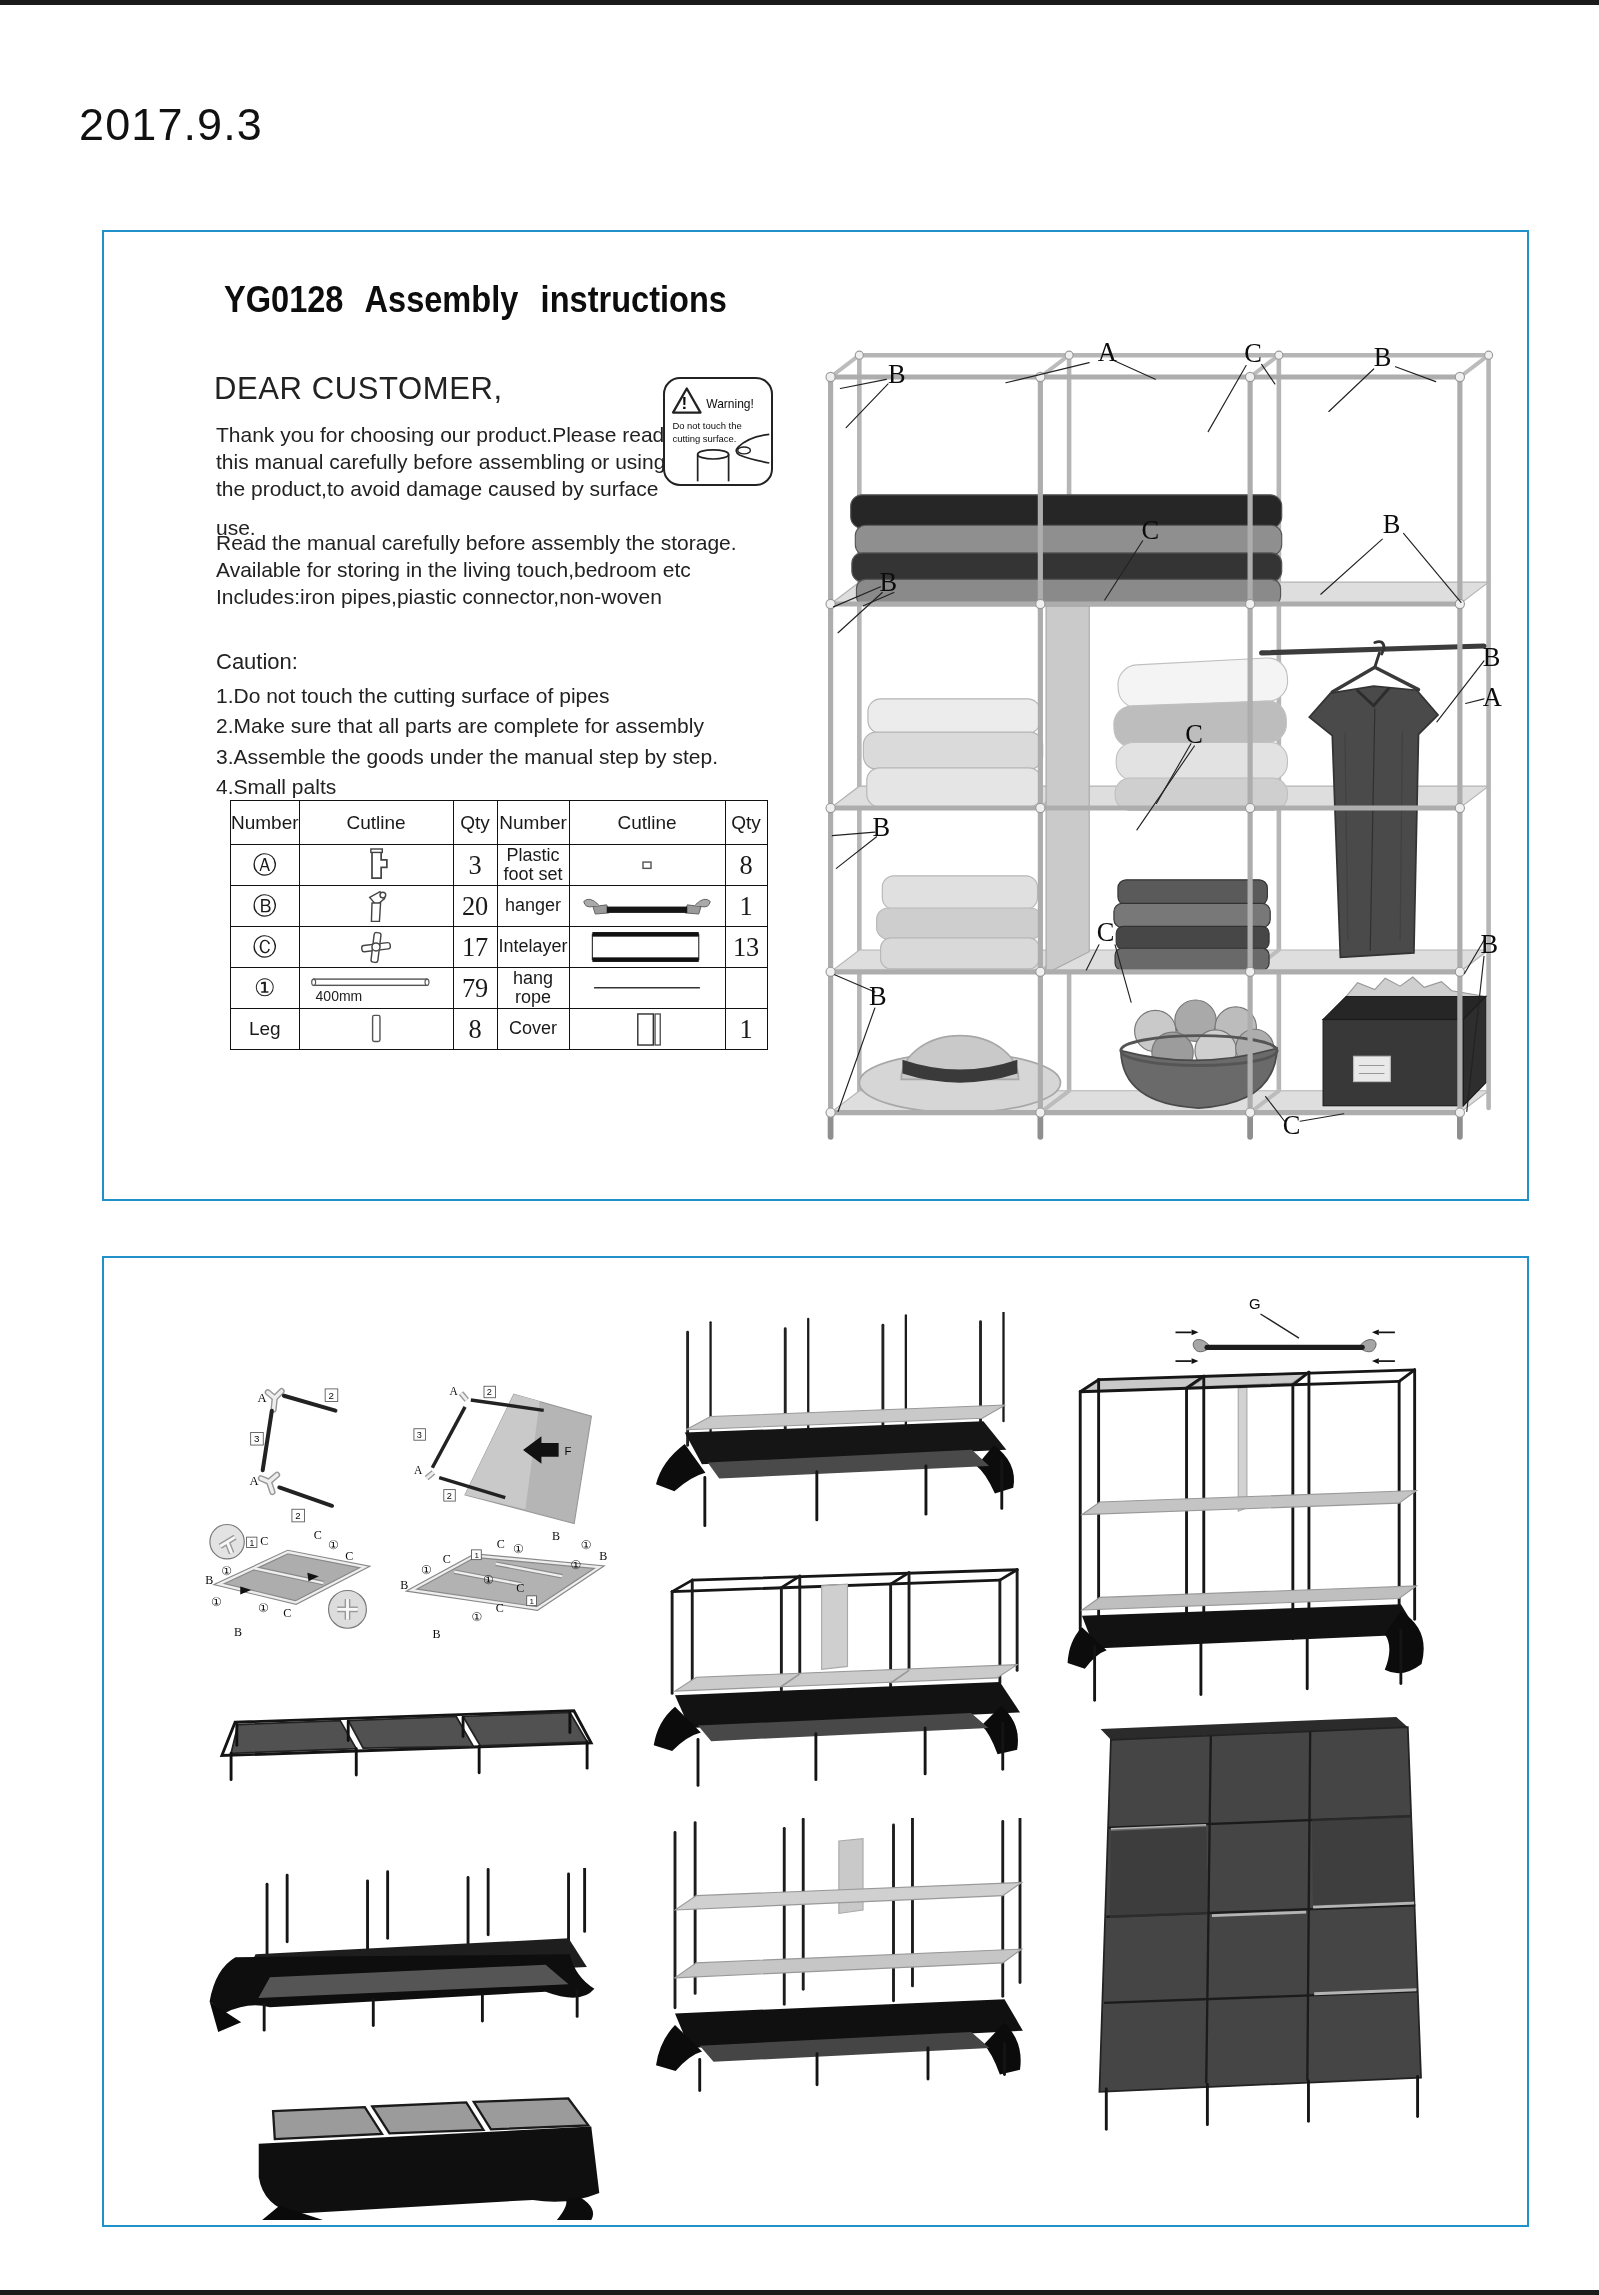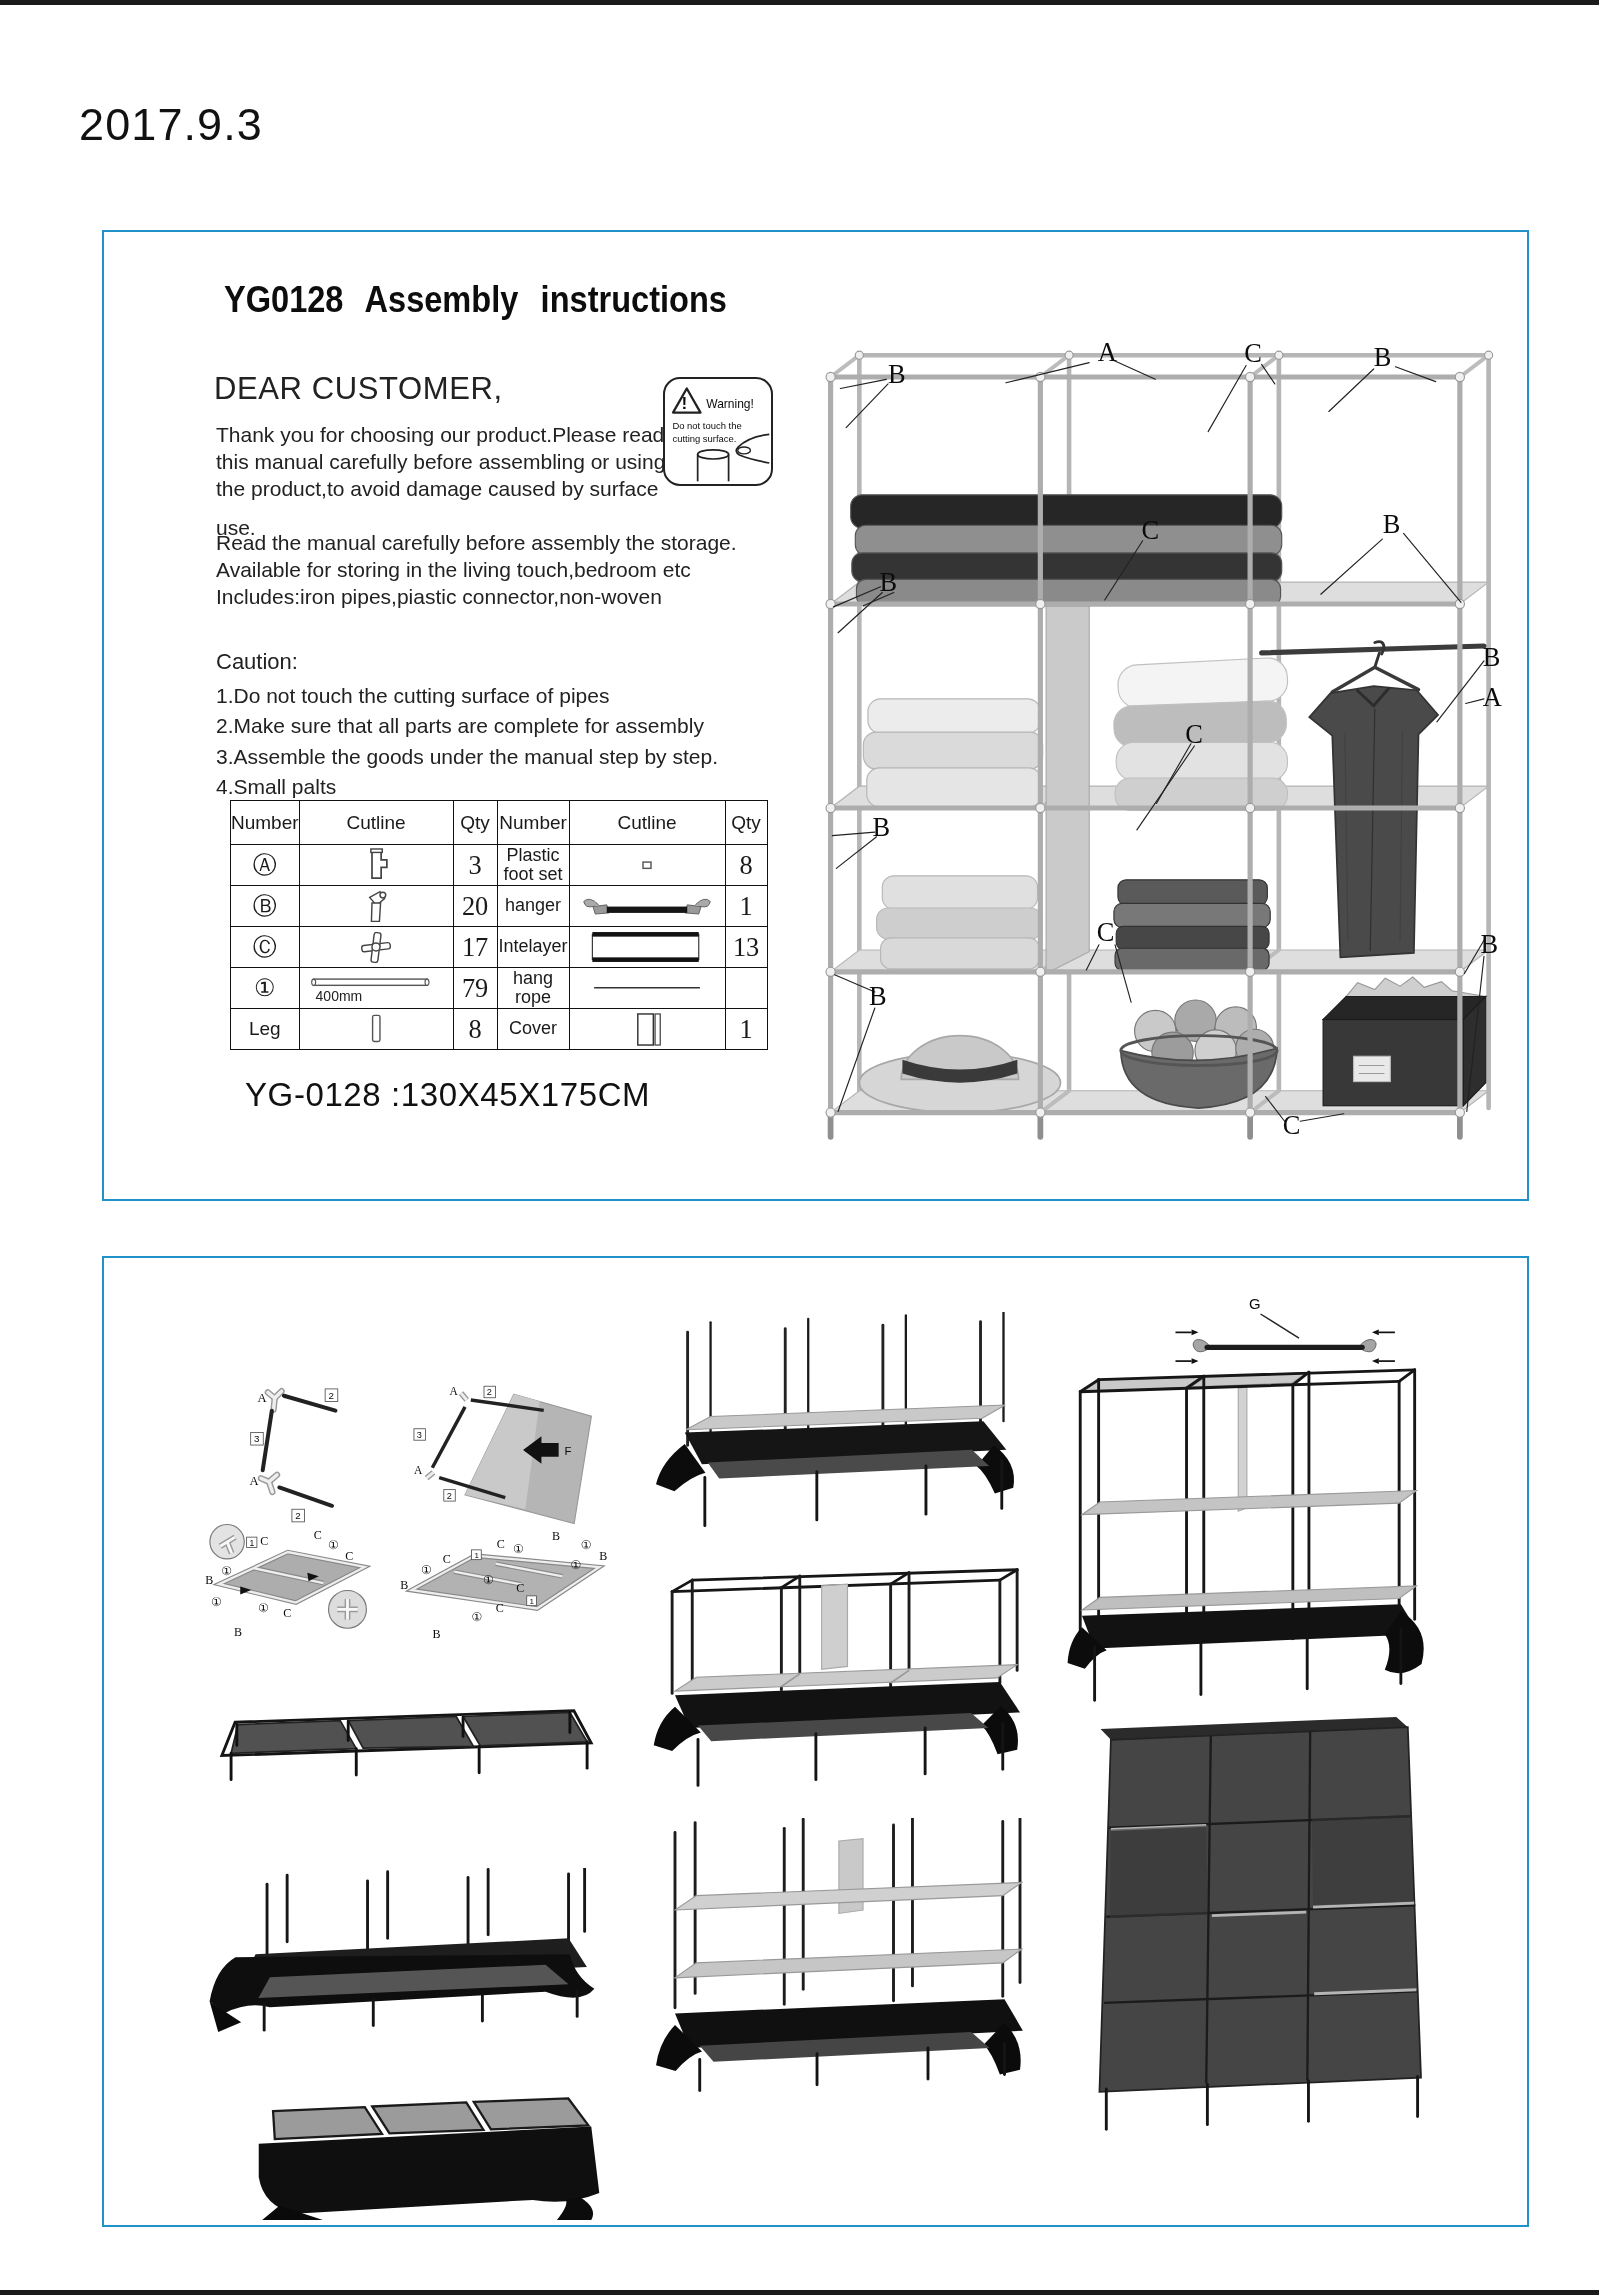--- a/index.html
+++ b/index.html
@@ -192,21 +192,20 @@
         <svg viewBox="0 0 80 64" width="46" height="37" style="margin:0 auto">
               <rect x="24" y="5" width="27" height="54" fill="#fff" stroke="#333" stroke-width="2.5"></rect>
               <rect x="54" y="5" width="9" height="54" fill="#fff" stroke="#333" stroke-width="2"></rect>
             </svg>
       </td>
       <td class="c-qty">1</td>
     </tr>
   </tbody>
     </table>
 
-  <div class="abs" id="dimensions">YG-0128 :130X45X175CM</div>
 
   <div class="abs illus" style="left:672px;top:99px">
     <svg viewBox="0 0 1272 1418" width="731" height="815">
       <g stroke-linecap="round">
 
         <g stroke="#b6b6b6" stroke-width="8">
           <line x1="145" y1="42" x2="145" y2="1352"></line>
             <line x1="510" y1="42" x2="510" y2="1322"></line>
           <line x1="875" y1="42" x2="875" y2="1322"></line>
             <line x1="1240" y1="42" x2="1240" y2="1352"></line>

